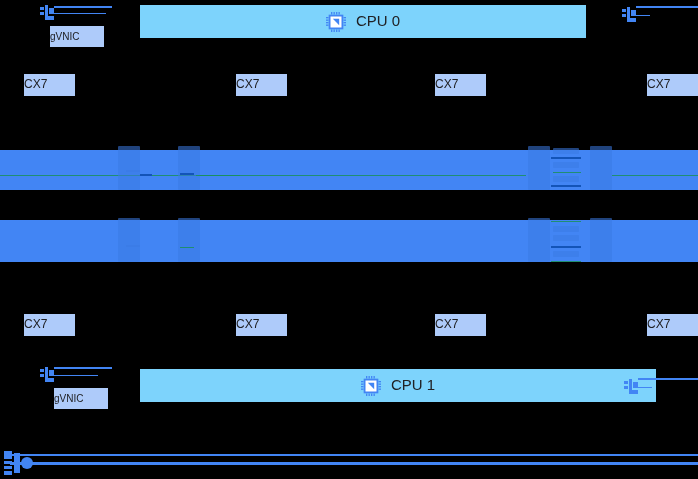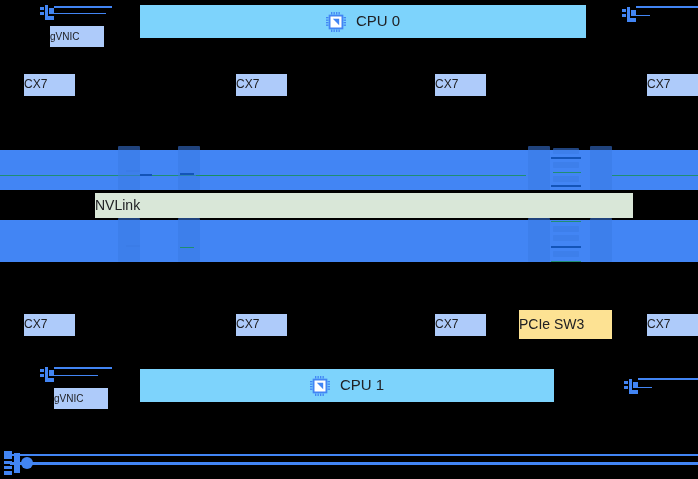--- a/index.html
+++ b/index.html
@@ -172,23 +172,20 @@
     <div class="gpu-glyph" style="left:553px;top:-2px;width:26px;height:6px;"></div>
     <div class="gpu-line-dark" style="left:551px;top:7px;width:30px;"></div>
     <div class="gpu-glyph" style="left:553px;top:12px;width:26px;height:6px;"></div>
     <div class="gpu-line-green" style="left:553px;top:22px;width:28px;"></div>
     <div class="gpu-glyph" style="left:553px;top:26px;width:26px;height:6px;"></div>
     <div class="gpu-line-dark" style="left:551px;top:35px;width:30px;"></div>
     <div class="gpu-glyph" style="left:590px;top:-4px;width:22px;height:44px;"></div>
     <div class="gpu-line-green" style="left:612px;top:25px;width:86px;"></div>
   </div>
 
-  <div class="box nvlink-box" style="left:95px;top:193px;width:538px;height:25px;">
-    <span>NVLink</span>
-  </div>
 
   <div class="gpu-band" style="left:0px;top:220px;width:698px;height:42px;">
     <div class="gpu-glyph" style="left:118px;top:-2px;width:22px;height:44px;"></div>
     <div class="gpu-glyph" style="left:126px;top:25px;width:14px;height:2px;"></div>
     <div class="gpu-glyph" style="left:178px;top:-2px;width:22px;height:44px;"></div>
     <div class="gpu-line-green" style="left:180px;top:27px;width:14px;"></div>
     <div class="gpu-glyph" style="left:528px;top:-2px;width:22px;height:44px;"></div>
     <div class="gpu-line-green" style="left:551px;top:1px;width:30px;"></div>
     <div class="gpu-glyph" style="left:553px;top:6px;width:26px;height:6px;"></div>
     <div class="gpu-glyph" style="left:553px;top:15px;width:26px;height:6px;"></div>
@@ -204,43 +201,40 @@
 
 
   <div class="box cx7-box" style="left:236px;top:314px;width:51px;height:22px;">
     <span>CX7</span>
   </div>
 
   <div class="box cx7-box" style="left:435px;top:314px;width:51px;height:22px;">
     <span>CX7</span>
   </div>
 
-  <div class="box sw-box" style="left:519px;top:310px;width:93px;height:29px;">
-    <span>PCIe SW3</span>
-  </div>
 
   <div class="box cx7-box" style="left:647px;top:314px;width:51px;height:22px;">
     <span>CX7</span>
   </div>
 
   <div class="neticon" style="left:40px;top:366px;width:72px;height:18px;">
     <div class="bar" style="left:0px;top:3px;width:4px;height:3px;"></div>
     <div class="bar" style="left:0px;top:8px;width:4px;height:3px;"></div>
     <div class="bar" style="left:5px;top:1px;width:3px;height:12px;"></div>
     <div class="bar" style="left:9px;top:4px;width:5px;height:6px;"></div>
     <div class="bar" style="left:5px;top:12px;width:9px;height:4px;"></div>
     <div class="bar" style="left:14px;top:1px;width:58px;height:2px;"></div>
     <div class="bar" style="left:14px;top:9px;width:44px;height:1px;"></div>
   </div>
 
   <div class="box nic-box" style="left:54px;top:388px;width:54px;height:21px;">
     <span>gVNIC</span>
   </div>
 
-  <div class="box cpu-box" style="left:140px;top:369px;width:414px;height:33px;">
+  <div class="box cpu-box" style="left:140px;top:369px;width:516px;height:33px;">
     <span class="chip-icon">
       <svg viewBox="0 0 24 24" width="20" height="20" aria-hidden="true">
         <g fill="#4285f4">
           <rect x="6" y="0" width="1.6" height="3"></rect>
             <rect x="9" y="0" width="1.6" height="3"></rect>
           <rect x="12" y="0" width="1.6" height="3"></rect>
             <rect x="15" y="0" width="1.6" height="3"></rect>
           <rect x="6" y="21" width="1.6" height="3"></rect>
             <rect x="9" y="21" width="1.6" height="3"></rect>
           <rect x="12" y="21" width="1.6" height="3"></rect>

